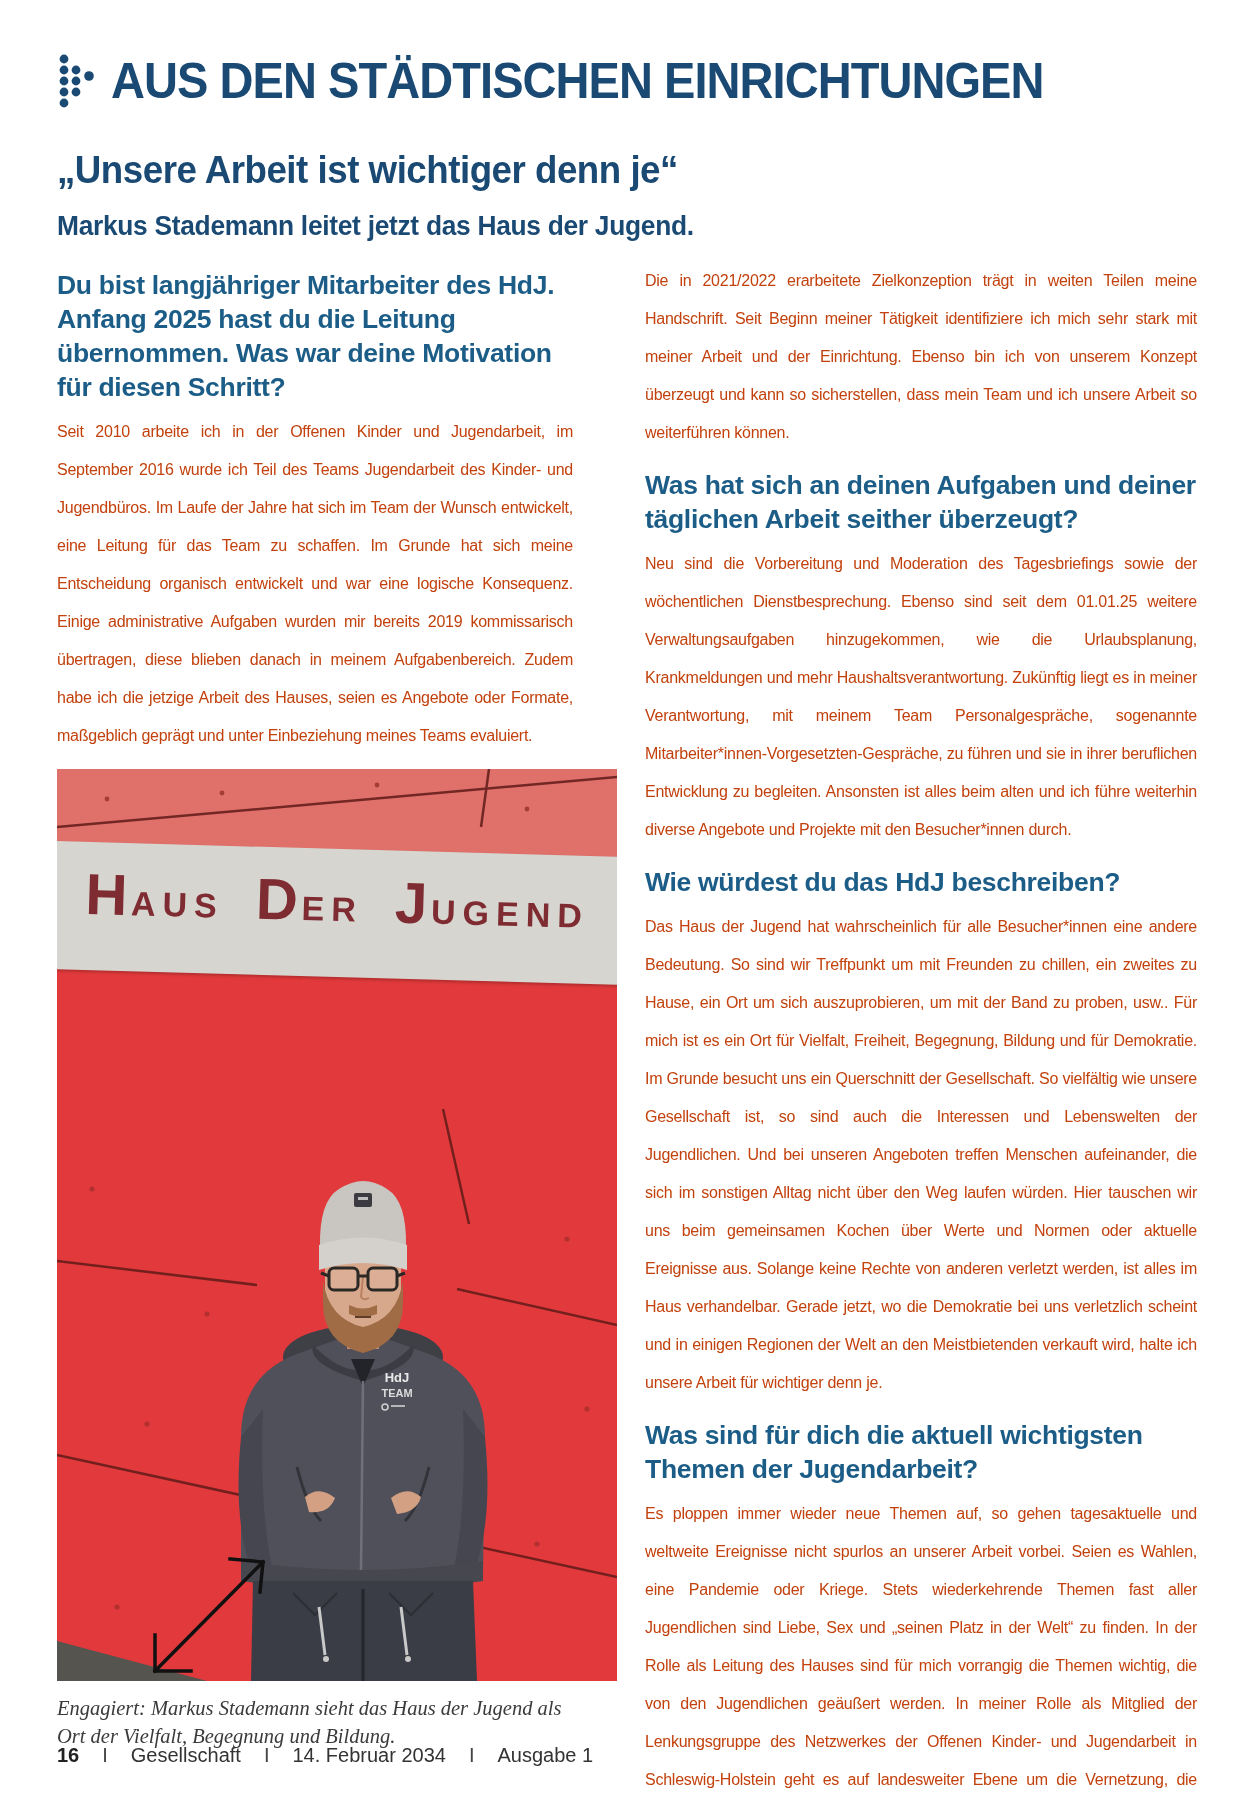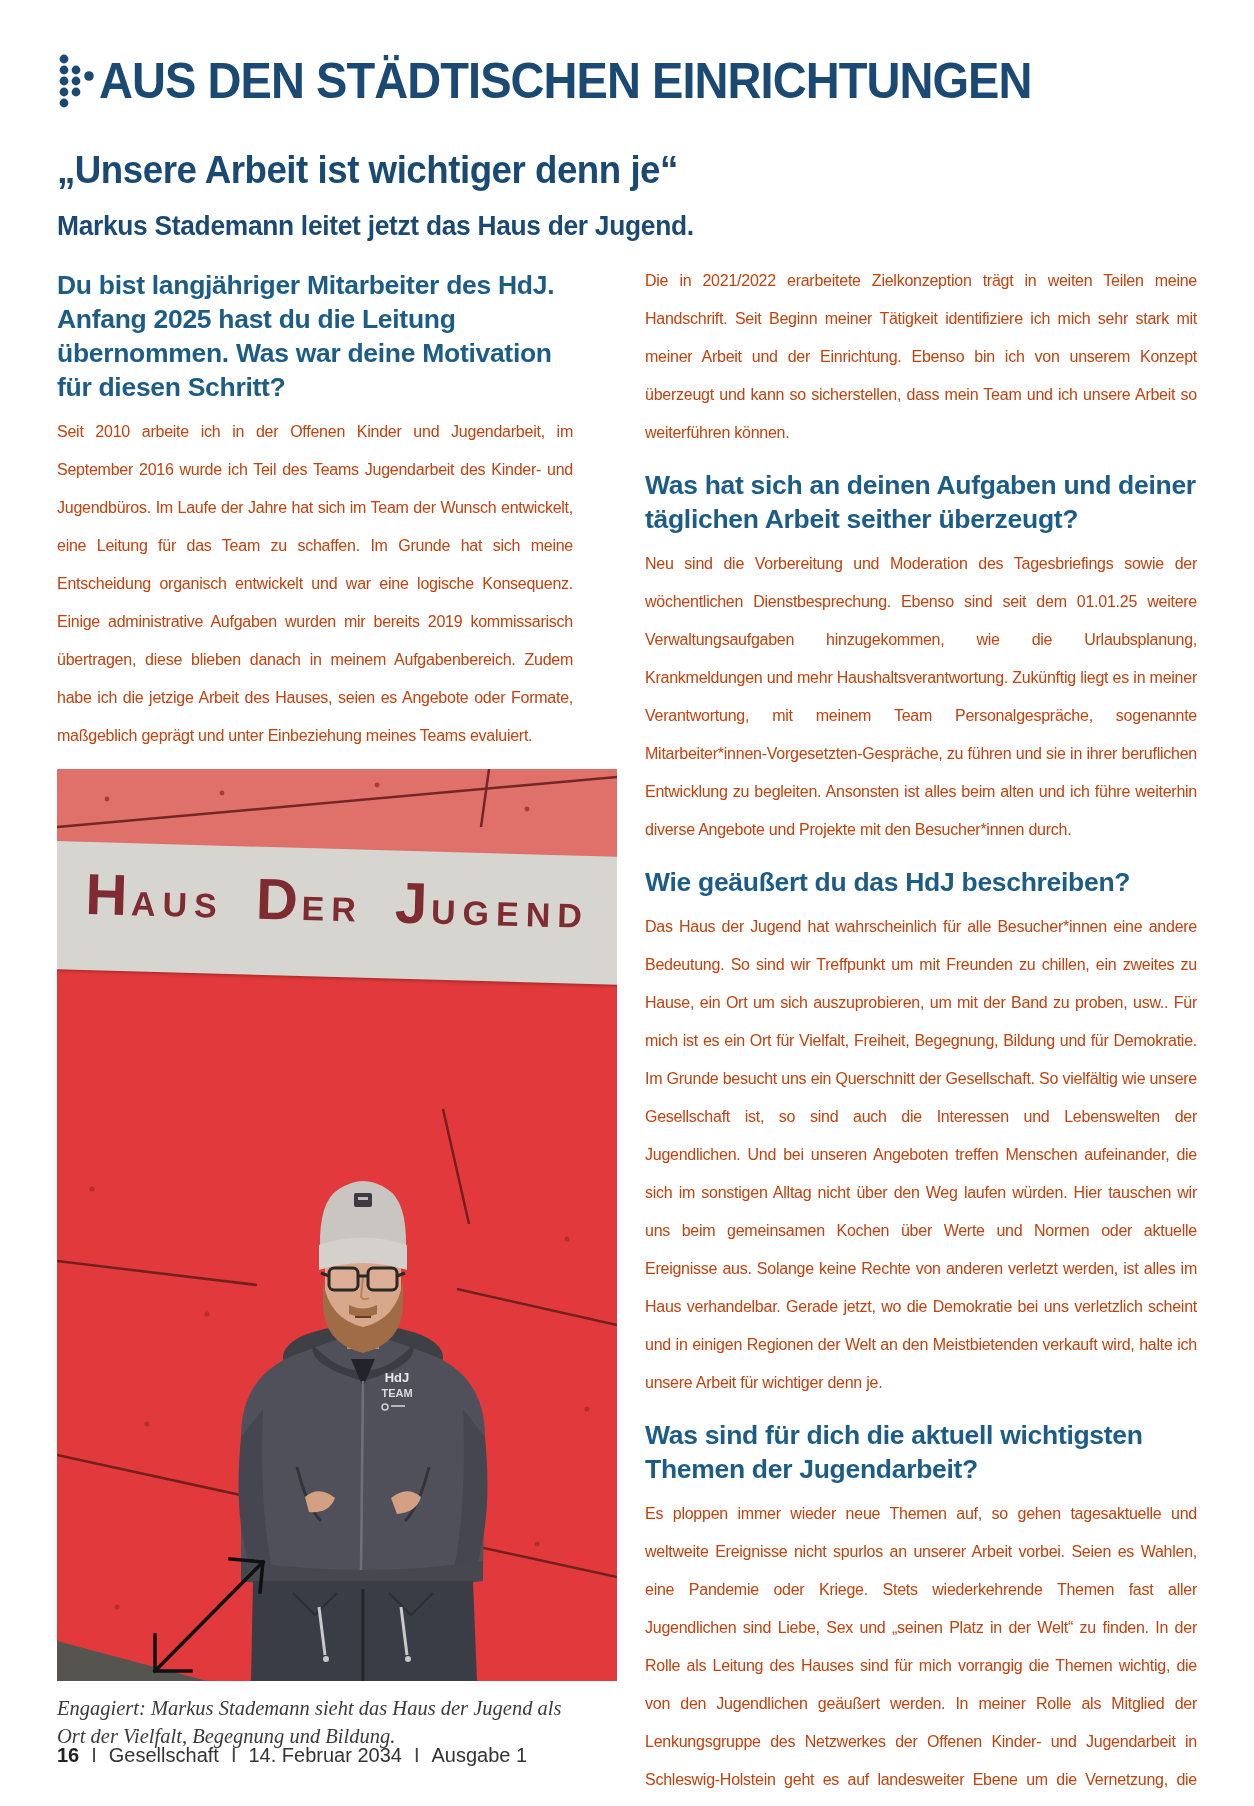--- a/index.html
+++ b/index.html
@@ -2,21 +2,21 @@
 <html lang="de"><head>
 <meta charset="utf-8">
 <style>
   * { margin:0; padding:0; box-sizing:border-box; }
   body { background:#888; font-family:"Liberation Sans", sans-serif; }
   .page {
     position:relative; width:1254px; height:1806px; margin:0 auto;
     background:#ffffff; overflow:hidden; color:#3d3d3d;
   }
   
-  .kicker { position:absolute; left:57px; top:52px; display:flex; gap:0; }
+  .kicker { position:absolute; left:57px; top:52px; display:flex; gap:12px; }
   .kicker-icon svg { display:block; }
   .kicker-title {
     font-size:50px; font-weight:bold; color:#1a4a74; letter-spacing:-1px;
     display:inline-block; transform:scaleX(.94); transform-origin:0 50%;
     white-space:nowrap;
   }
   .article-title {
     position:absolute; left:57px; top:148px;
     font-size:39px; font-weight:bold; color:#1a4a74; letter-spacing:-0.5px;
     display:inline-block; transform:scaleX(.94); transform-origin:0 0; white-space:nowrap;
@@ -54,21 +54,21 @@
   .sign-word { margin-right:32px; white-space:nowrap; color:#7e2c31; font-weight:600; }
   .sign-initial { font-size:58px; letter-spacing:4px; }
   .sign-rest { font-size:34px; letter-spacing:7px; }
   .photo-overlay { position:absolute; left:0; top:0; }
   
   .caption {
     margin-top:13px; font-style:italic; font-size:20.5px; line-height:28px; color:#3b3b3b;font-family:Liberation Serif, serif;
   }
   .footer {
     position:absolute; left:57px; top:1744px; font-size:20px; color:#333;
-    display:flex; gap:12px; align-items:flex-end;
+    display:flex; gap:23px; align-items:flex-end;
   }
   .footer .pgnum { font-weight:bold; color:#222; }
   .footer .sep { font-weight:400; color:#444; }
 </style>
 </head>
 <body>
 
 <div class="page">
 
   <div class="kicker">
@@ -208,21 +208,21 @@
 
     <p class="caption">Engagiert: Markus Stademann sieht das Haus der Jugend als Ort der Vielfalt, Begegnung und Bildung.</p>
   </div>
 
   <div class="col col-right">
     <p class="para">Die in 2021/2022 erarbeitete Zielkonzeption trägt in weiten Teilen meine Handschrift. Seit Beginn meiner Tätigkeit identifiziere ich mich sehr stark mit meiner Arbeit und der Einrichtung. Ebenso bin ich von unserem Konzept überzeugt und kann so sicherstellen, dass mein Team und ich unsere Arbeit so weiterführen können.</p>
 
     <h3 class="q-heading">Was hat sich an deinen Aufgaben und deiner täglichen Arbeit seither überzeugt?</h3>
     <p class="para">Neu sind die Vorbereitung und Moderation des Tagesbriefings sowie der wöchentlichen Dienstbesprechung. Ebenso sind seit dem 01.01.25 weitere Verwaltungsaufgaben hinzugekommen, wie die Urlaubsplanung, Krankmeldungen und mehr Haushaltsverantwortung. Zukünftig liegt es in meiner Verantwortung, mit meinem Team Personalgespräche, sogenannte Mitarbeiter*innen-Vorgesetzten-Gespräche, zu führen und sie in ihrer beruflichen Entwicklung zu begleiten. Ansonsten ist alles beim alten und ich führe weiterhin diverse Angebote und Projekte mit den Besucher*innen durch.</p>
 
-    <h3 class="q-heading">Wie geäußert du das HdJ beschreiben?</h3>
+    <h3 class="q-heading">Wie würdest du das HdJ beschreiben?</h3>
     <p class="para">Das Haus der Jugend hat wahrscheinlich für alle Besucher*innen eine andere Bedeutung. So sind wir Treffpunkt um mit Freunden zu chillen, ein zweites zu Hause, ein Ort um sich auszuprobieren, um mit der Band zu proben, usw.. Für mich ist es ein Ort für Vielfalt, Freiheit, Begegnung, Bildung und für Demokratie. Im Grunde besucht uns ein Querschnitt der Gesellschaft. So vielfältig wie unsere Gesellschaft ist, so sind auch die Interessen und Lebenswelten der Jugendlichen. Und bei unseren Angeboten treffen Menschen aufeinander, die sich im sonstigen Alltag nicht über den Weg laufen würden. Hier tauschen wir uns beim gemeinsamen Kochen über Werte und Normen oder aktuelle Ereignisse aus. Solange keine Rechte von anderen verletzt werden, ist alles im Haus verhandelbar. Gerade jetzt, wo die Demokratie bei uns verletzlich scheint und in einigen Regionen der Welt an den Meistbietenden verkauft wird, halte ich unsere Arbeit für wichtiger denn je.</p>
 
     <h3 class="q-heading">Was sind für dich die aktuell wichtigsten Themen der Jugendarbeit?</h3>
     <p class="para">Es ploppen immer wieder neue Themen auf, so gehen tagesaktuelle und weltweite Ereignisse nicht spurlos an unserer Arbeit vorbei. Seien es Wahlen, eine Pandemie oder Kriege. Stets wiederkehrende Themen fast aller Jugendlichen sind Liebe, Sex und „seinen Platz in der Welt“ zu finden. In der Rolle als Leitung des Hauses sind für mich vorrangig die Themen wichtig, die von den Jugendlichen geäußert werden. In meiner Rolle als Mitglied der Lenkungsgruppe des Netzwerkes der Offenen Kinder- und Jugendarbeit in Schleswig-Holstein geht es auf landesweiter Ebene um die Vernetzung, die Finanzierung und den Fachkräftemangel. Aktuell beschäftigen sich viele ältere Besucher*innen aktiv mit den Wahlen und im Rahmen dessen spielt Medienkompetenz eine große Rolle.</p>
   </div>
 
   <div class="footer">
     <span class="pgnum">16</span>
     <span class="sep">I</span>
     <span>Gesellschaft</span>

